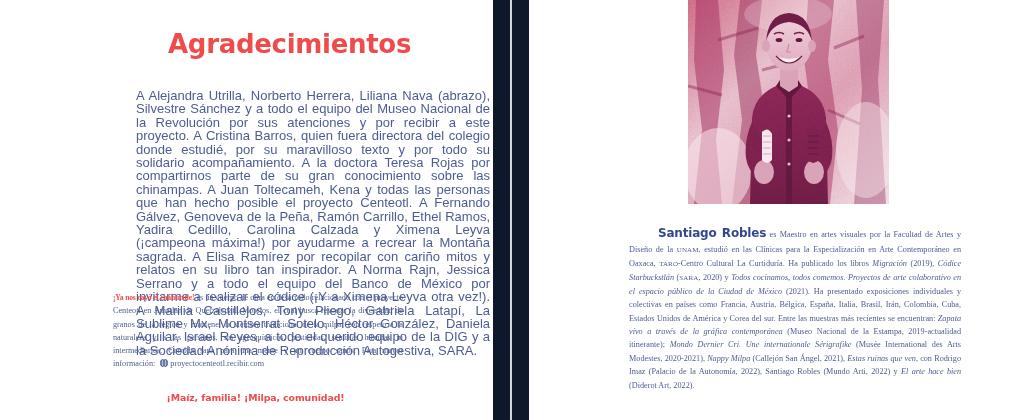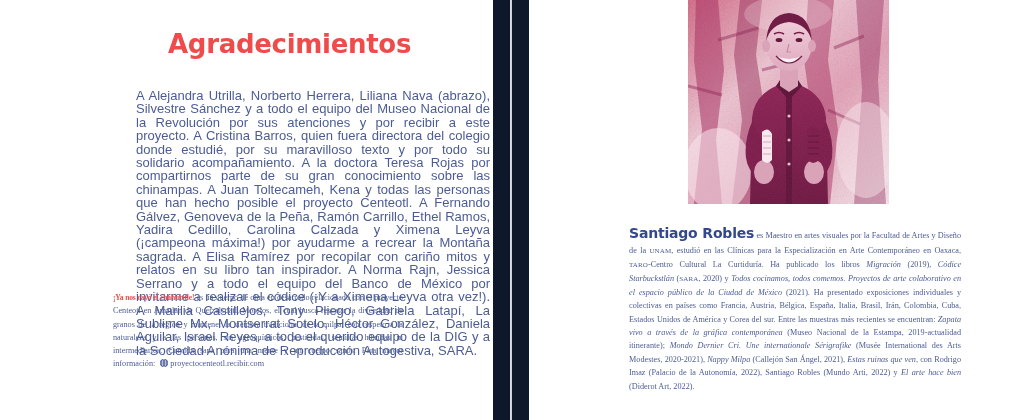--- a/index.html
+++ b/index.html
@@ -137,23 +137,24 @@
     font-family: "Liberation Serif", "DejaVu Serif", serif;
     font-size: 8.2px;
     line-height: 13.4px;
     color: #4c5c93;
     text-align: justify;
   }
 
   .bio-name {
     font-family: "DejaVu Sans", "Liberation Sans", sans-serif;
     font-weight: bold;
-    font-size: 14px;
+    font-size: 12px;
     color: #33488c;
     letter-spacing: -0.2px;
+    margin-left: 29px;
   }
 
   .sc { font-variant: small-caps; font-size: 10px; letter-spacing: 0.1px; }
   .it { font-style: italic; }
 </style>
 </head>
 <body>
 
 <div class="spread">
 
@@ -168,20 +169,21 @@
       <span class="globe-icon">
         <svg viewBox="0 0 16 16" width="8" height="8" aria-hidden="true">
           <circle cx="8" cy="8" r="8" fill="#33488c"></circle>
           <ellipse cx="8" cy="8" rx="3.4" ry="8" fill="none" stroke="#ffffff" stroke-width="1.1"></ellipse>
           <line x1="0" y1="8" x2="16" y2="8" stroke="#ffffff" stroke-width="1.1"></line>
           <path d="M1.6 4.3 H14.4 M1.6 11.7 H14.4" stroke="#ffffff" stroke-width="0.9" fill="none"></path>
         </svg>
       </span><span>proyectocenteotl.recibir.com</span>
     </p>
 
+    <div class="slogan">¡Maíz, familia! ¡Milpa, comunidad!</div>
   </div>
 
   <div class="gutter"></div>
 
   <div class="page page-right">
 
     <div class="portrait-frame">
       <svg viewBox="0 0 201 204" preserveAspectRatio="none" aria-hidden="true">
         <defs>
           <linearGradient id="bgGrad" x1="0" y1="0" x2="1" y2="1">

